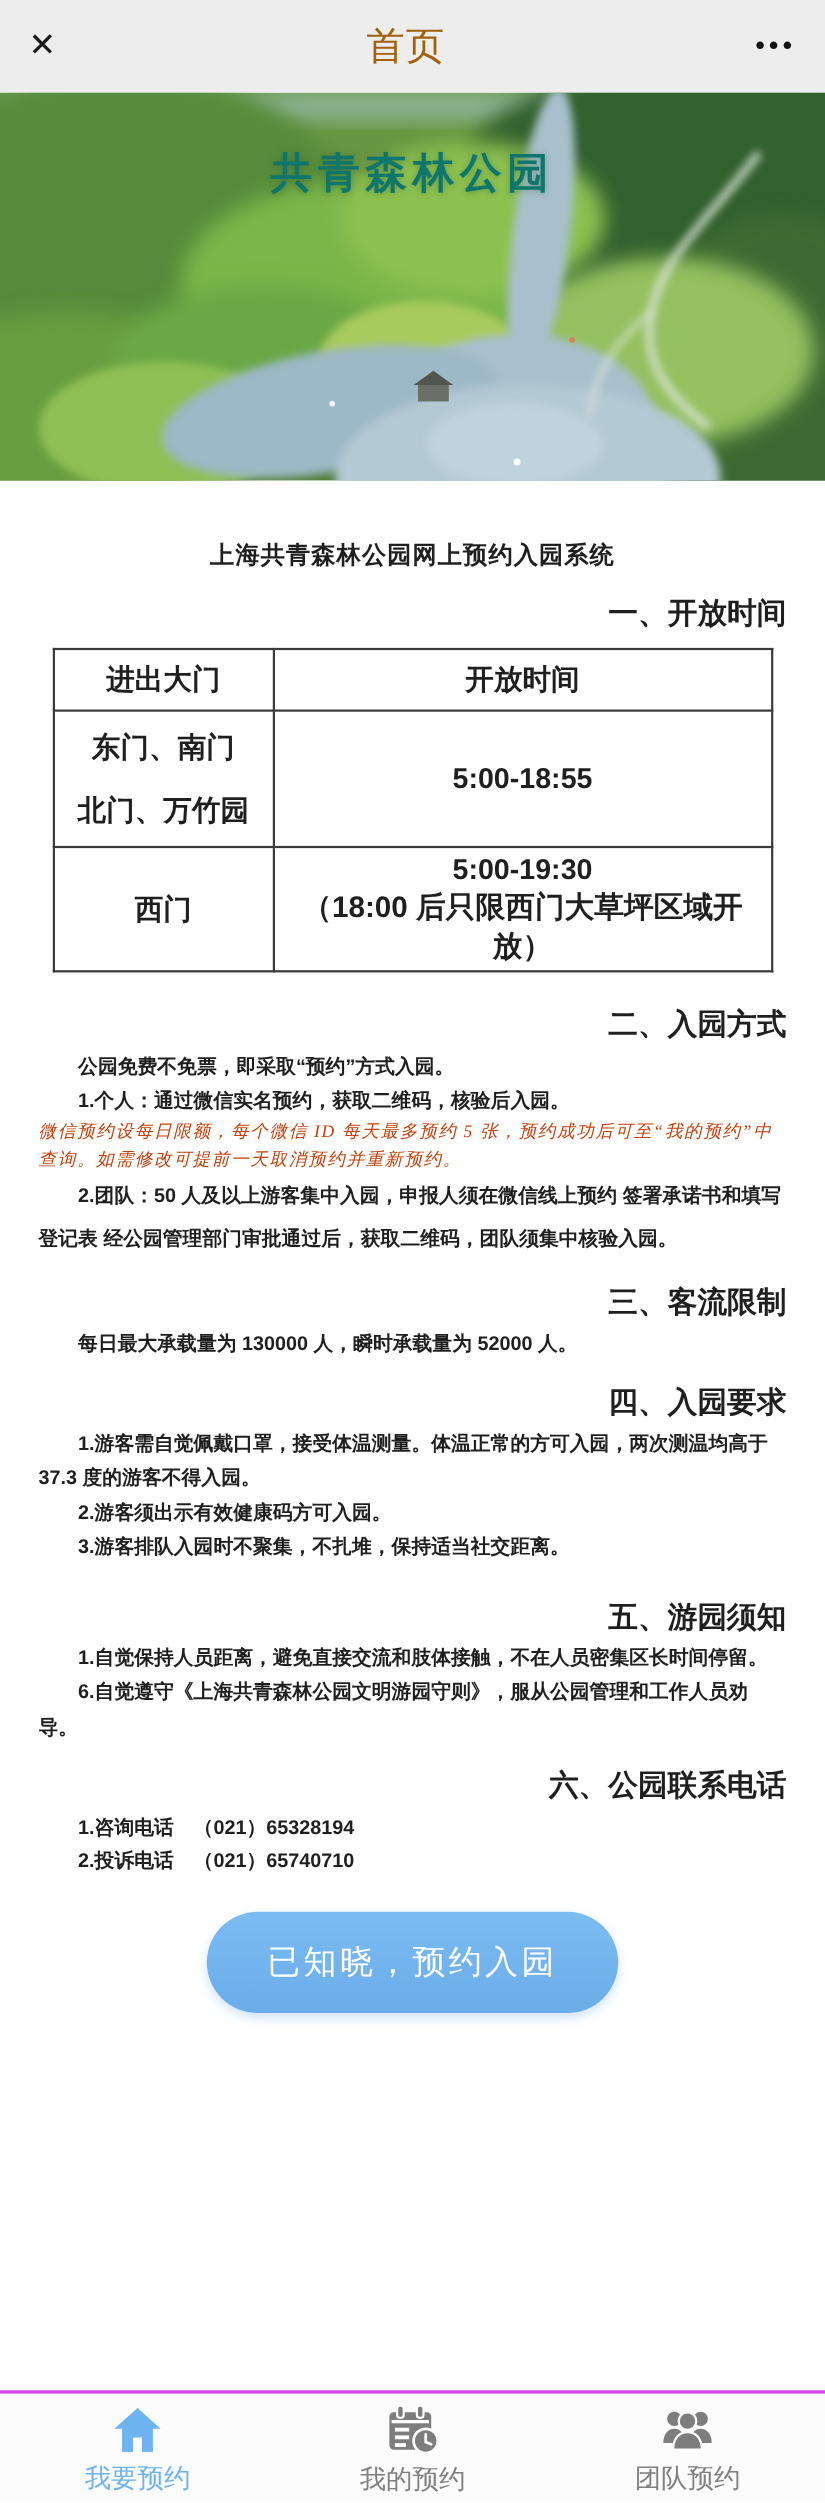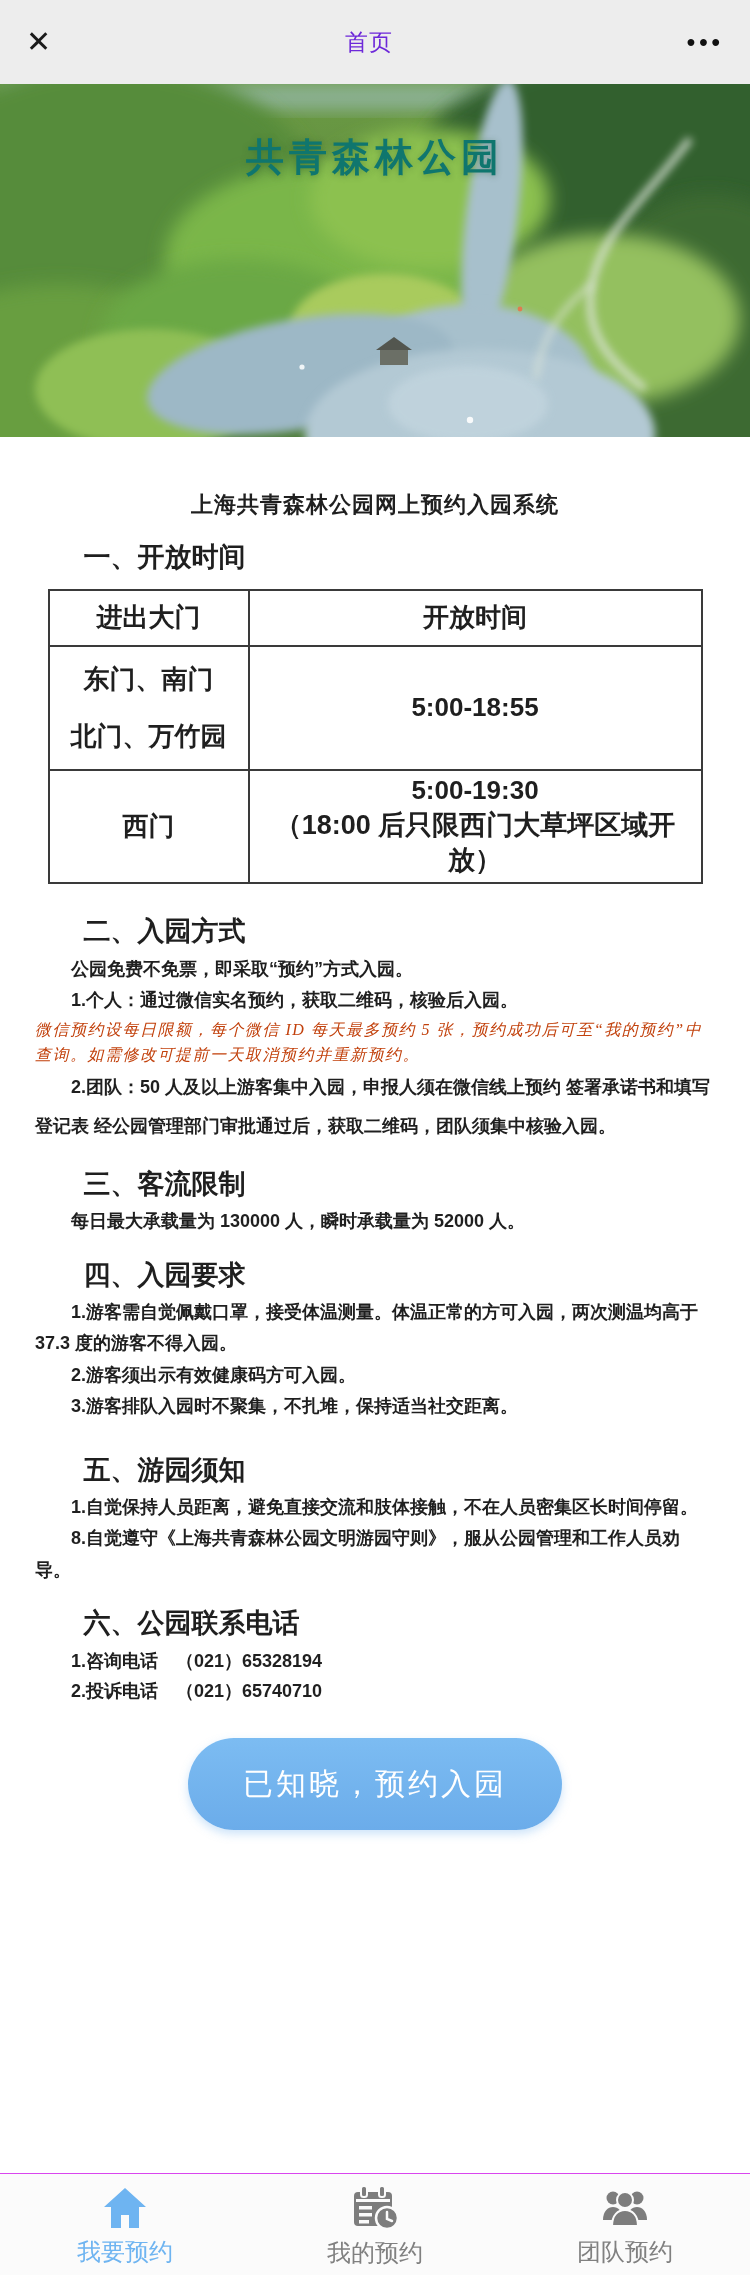--- a/index.html
+++ b/index.html
@@ -10,21 +10,21 @@
     background:#ffffff; overflow:hidden; margin:0 auto;
   }
 
   
   .navbar {
     height:84px; background:#ededed;
     display:flex; align-items:center; justify-content:space-between;
     padding:0 26px;
   }
   .nav-close { font-size:30px; color:#1a1a1a; font-weight:400; line-height:1; cursor:pointer; }
-  .nav-title { font-size:23px; color:#6d28d9; font-weight:500; letter-spacing:1px; }
+  .nav-title { font-size:35px; color:#a16207; font-weight:500; letter-spacing:1px; }
   .nav-more  { font-size:24px; color:#111; font-weight:700; letter-spacing:4px; cursor:pointer; }
 
   
   .hero { position:relative; width:750px; height:353px; overflow:hidden; }
   .hero svg { display:block; }
   .hero-title {
     position:absolute; top:48px; left:0; width:100%;
     text-align:center; color:#0f766e; font-size:38px; font-weight:700;
     letter-spacing:5px; text-shadow:0 1px 6px rgba(40,80,40,.35);
   }
@@ -36,20 +36,21 @@
   }
   .doc-title {
     margin-top:54px; text-align:center;
     font-size:22px; font-weight:700; line-height:1.3;
     font-family:"Liberation Sans",sans-serif; letter-spacing:1px;
   }
   .sec-heading {
     font-size:27px; font-weight:700; line-height:1.6;
     text-indent:1.8em; margin-top:16px;
     font-family:"Liberation Sans",sans-serif;
+    text-align:right;
   }
   .sec-heading.gap { margin-top:26px; }
   .p {
     font-size:18px; font-weight:600; line-height:1.75;
     text-indent:2em; font-family:"Liberation Sans",sans-serif;
   }
   .p.loose { line-height:2.2; }
   .p-kai {
     font-size:16px; line-height:1.6; font-weight:400;
     font-style:italic; letter-spacing:1.5px;
@@ -82,21 +83,21 @@
     border:none; border-radius:46px; cursor:pointer;
     background:linear-gradient(180deg,#7cbcf2 0%,#6bacea 100%);
     color:#ffffff; font-size:30px; letter-spacing:3px;
     font-family:"Liberation Sans",sans-serif;
     box-shadow:0 4px 10px rgba(110,176,238,.35);
   }
 
   
   .tabbar {
     position:absolute; left:0; bottom:0; width:750px; height:102px;
-    background:#fbfbfb; border-top:1px solid #d946ef;
+    background:#fbfbfb; border-top:3px solid #d946ef;
     display:flex;
   }
   .tab {
     flex:1 1 0; display:flex; flex-direction:column;
     align-items:center; justify-content:center; cursor:pointer;
     color:#7d7d7d; padding-top:4px;
   }
   .tab .tab-label { font-size:24px; margin-top:6px; color:#808080; }
   .tab.active { color:#6eb4f1; }
   .tab.active .tab-label { color:#6eb4f1; }
@@ -207,21 +208,21 @@
     <div class="sec-heading">三、客流限制</div>
     <div class="p">每日最大承载量为 130000 人，瞬时承载量为 52000 人。</div>
 
     <div class="sec-heading">四、入园要求</div>
     <div class="p">1.游客需自觉佩戴口罩，接受体温测量。体温正常的方可入园，两次测温均高于 37.3 度的游客不得入园。</div>
     <div class="p">2.游客须出示有效健康码方可入园。</div>
     <div class="p">3.游客排队入园时不聚集，不扎堆，保持适当社交距离。</div>
 
     <div class="sec-heading gap">五、游园须知</div>
     <div class="p">1.自觉保持人员距离，避免直接交流和肢体接触，不在人员密集区长时间停留。</div>
-    <div class="p">8.自觉遵守《上海共青森林公园文明游园守则》，服从公园管理和工作人员劝导。</div>
+    <div class="p">6.自觉遵守《上海共青森林公园文明游园守则》，服从公园管理和工作人员劝导。</div>
 
     <div class="sec-heading">六、公园联系电话</div>
     <div class="p phone">1.咨询电话　（021）65328194</div>
     <div class="p phone">2.投诉电话　（021）65740710</div>
   </div>
 
   <button class="confirm-btn">已知晓，预约入园</button>
 
   <div class="tabbar">
 

